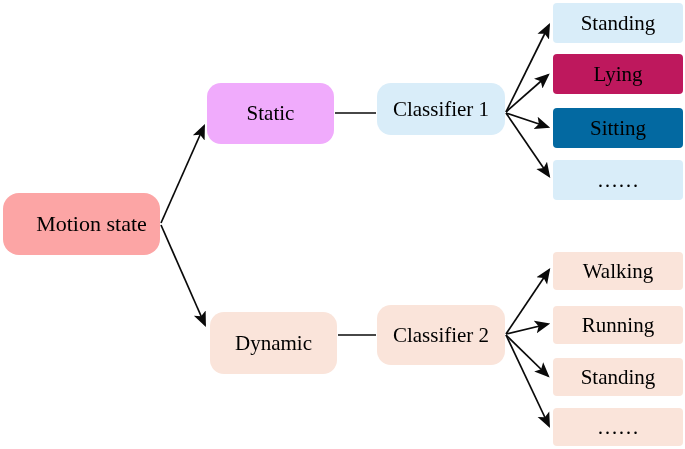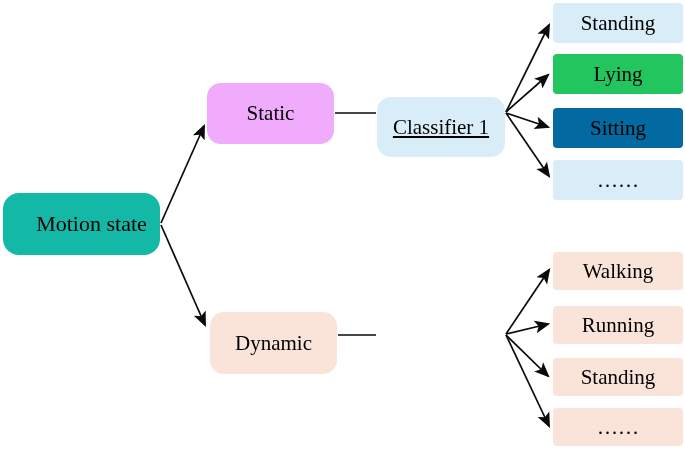--- a/index.html
+++ b/index.html
@@ -31,21 +31,21 @@
     color: #000000;
     border-radius: 14px;
     white-space: nowrap;
   }
   .node.root { border-radius: 16px; font-size: 22px; }
   .node.leaf { border-radius: 4px; font-size: 21px; }
 
   
   #n-root        { left: 3px;   top: 193px; width: 157px; height: 62px; }
   #n-static      { left: 207px; top: 83px;  width: 127px; height: 61px; }
-  #n-classifier1 { left: 377px; top: 97px;  width: 128px; height: 60px; text-decoration: underline; }
+  #n-classifier1 { left: 377px; top: 83px;  width: 128px; height: 52px; }
   #n-dynamic     { left: 210px; top: 304px; width: 127px; height: 62px; }
   #n-classifier2 { left: 377px; top: 305px; width: 128px; height: 60px; }
 
   #n-leaf-s0 { left: 553px; top: 3px;   width: 130px; height: 40px; }
   #n-leaf-s1 { left: 553px; top: 54px;  width: 130px; height: 40px; }
   #n-leaf-s2 { left: 553px; top: 108px; width: 130px; height: 40px; }
   #n-leaf-s3 { left: 553px; top: 160px; width: 130px; height: 40px; }
 
   #n-leaf-d0 { left: 553px; top: 252px; width: 130px; height: 38px; }
   #n-leaf-d1 { left: 553px; top: 306px; width: 130px; height: 38px; }
@@ -74,31 +74,32 @@
     <line x1="506" y1="112" x2="548" y2="75" stroke-width="1.7" marker-end="url(#arrow)" stroke="#0A0A0A"></line>
     <line x1="506" y1="113" x2="548" y2="127" stroke-width="1.7" marker-end="url(#arrow)" stroke="#0A0A0A"></line>
     <line x1="506" y1="113" x2="549" y2="176" stroke-width="1.7" marker-end="url(#arrow)" stroke="#0A0A0A"></line>
 
     <line x1="506" y1="334" x2="549" y2="270" stroke-width="1.7" marker-end="url(#arrow)" stroke="#0A0A0A"></line>
     <line x1="506" y1="334" x2="548" y2="324" stroke-width="1.7" marker-end="url(#arrow)" stroke="#0A0A0A"></line>
     <line x1="506" y1="335" x2="548" y2="376" stroke-width="1.7" marker-end="url(#arrow)" stroke="#0A0A0A"></line>
     <line x1="506" y1="335" x2="549" y2="426" stroke-width="1.7" marker-end="url(#arrow)" stroke="#0A0A0A"></line>
   </svg>
 
-  <div id="n-root" class="node root" style="background: #14b8a6; padding-left: 20px;">Motion state</div>
+  <div id="n-root" class="node root" style="background: #fca5a5; padding-left: 20px;">Motion state</div>
 
   <div id="n-static" class="node" style="background: #f0abfc;">Static</div>
 
   <div id="n-classifier1" class="node" style="background: rgb(217, 237, 249);">Classifier 1</div>
 
   <div id="n-dynamic" class="node" style="background: rgb(250, 228, 218); margin-top: 8px;">Dynamic</div>
 
+  <div id="n-classifier2" class="node" style="background: rgb(250, 228, 218);">Classifier 2</div>
 
   <div id="n-leaf-s0" class="node leaf" style="background: rgb(217, 237, 249);">Standing</div>
-  <div id="n-leaf-s1" class="node leaf" style="background: #22c55e;">Lying</div>
+  <div id="n-leaf-s1" class="node leaf" style="background: #be185d;">Lying</div>
   <div id="n-leaf-s2" class="node leaf" style="background: #0369a1;">Sitting</div>
   <div id="n-leaf-s3" class="node leaf" style="background: rgb(217, 237, 249);">……</div>
 
   <div id="n-leaf-d0" class="node leaf" style="background: rgb(250, 228, 218);">Walking</div>
   <div id="n-leaf-d1" class="node leaf" style="background: rgb(250, 228, 218);">Running</div>
   <div id="n-leaf-d2" class="node leaf" style="background: rgb(250, 228, 218);">Standing</div>
   <div id="n-leaf-d3" class="node leaf" style="background: rgb(250, 228, 218);">……</div>
 
 </div>
 

